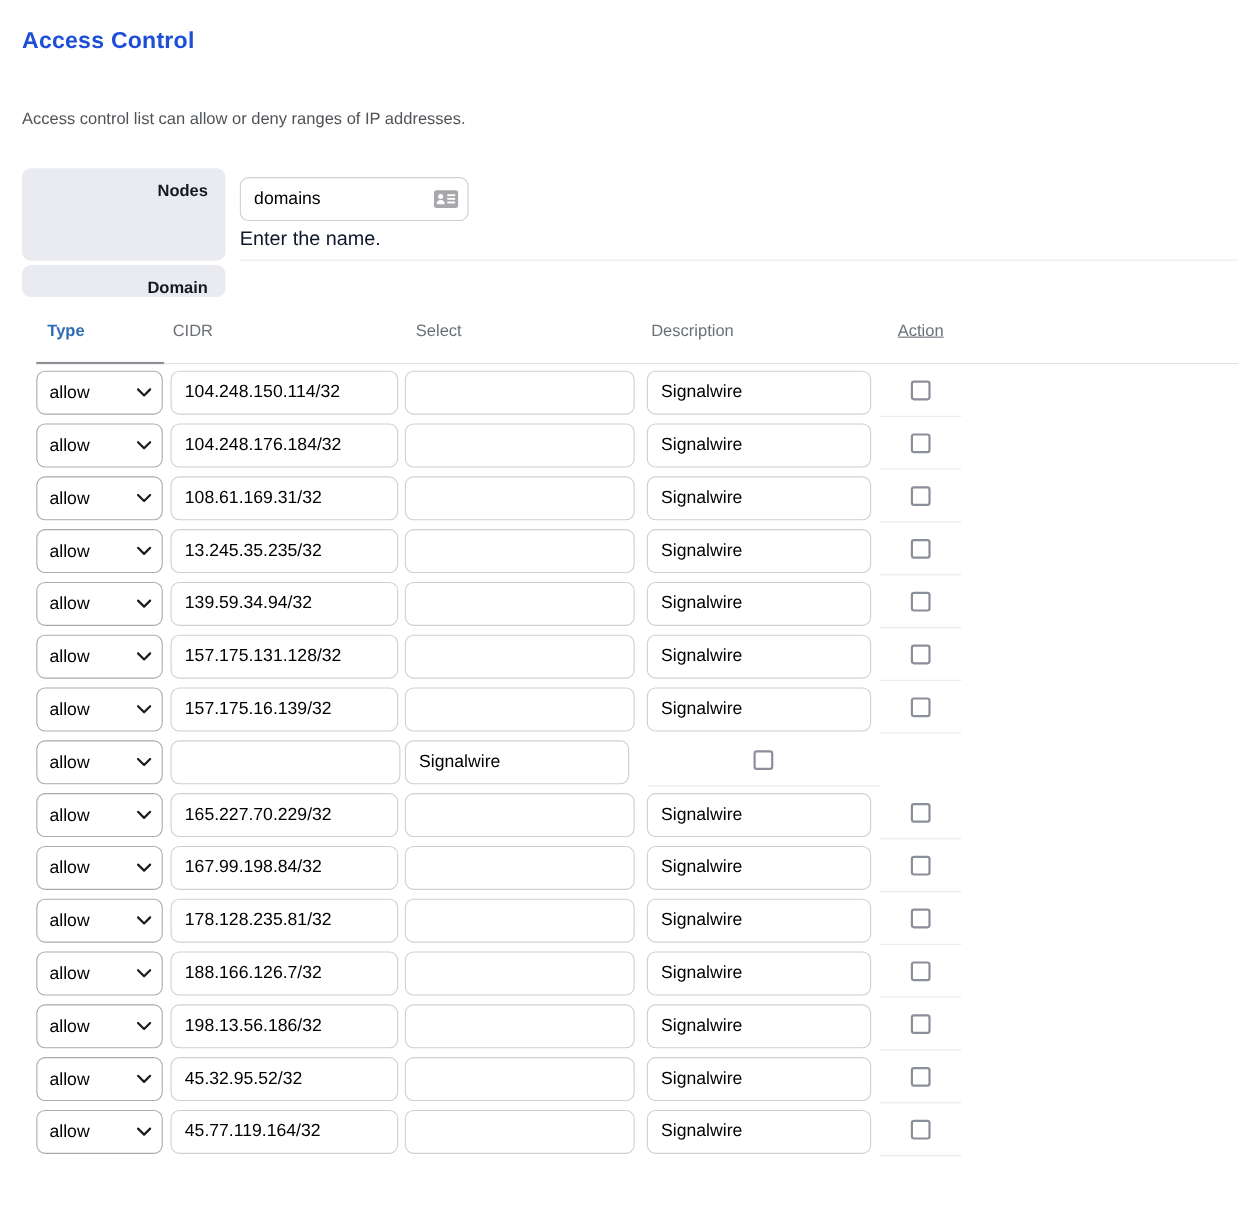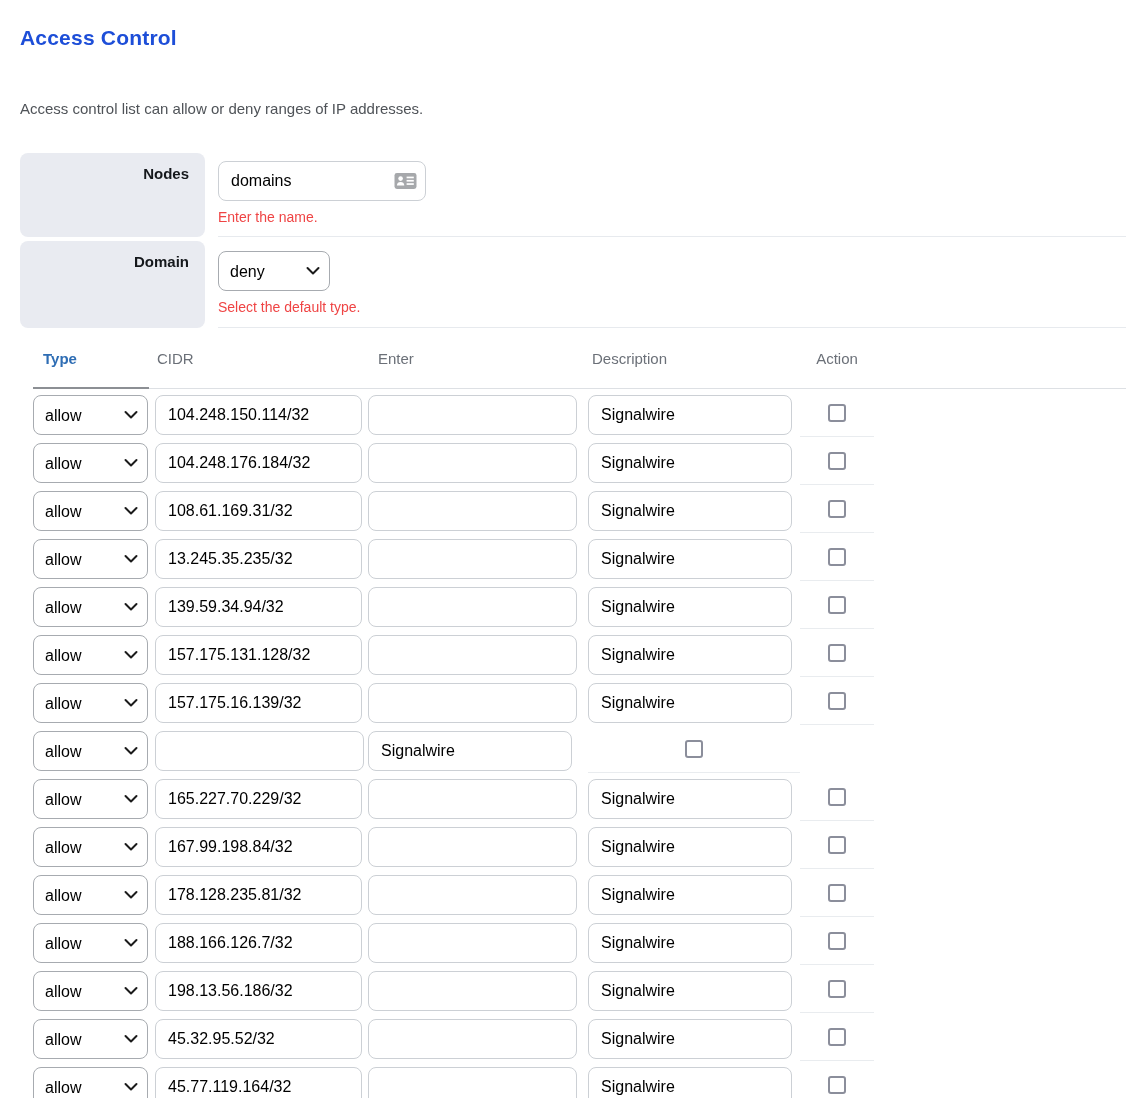--- a/index.html
+++ b/index.html
@@ -25,21 +25,21 @@
     font-size: 15px; color: #15181c;
   }
   .label-box.bold { font-weight: 700; }
   .row-content {
     flex: 1; margin-left: 13px; border-bottom: 1px solid #e7eaee;
   }
   .row-content.name-content  { padding: 8px 0 10px; }
   .row-content.default-content { padding: 10px 0 11px; }
   .row-content.nodes-content { border-bottom: none; padding-top: 17px; }
 
-  .field-help { margin-top: 7px; font-size: 14px; color: #ef4444; line-height: 18px; }
+  .field-help { margin-top: 7px; font-size: 18px; color: #0f172a; line-height: 18px; }
 
   
   .text-wrap { position: relative; width: 208px; }
   input[type="text"] {
     width: 100%; height: 40px; border: 1px solid #ccd0d5; border-radius: 8px;
     font-family: "Liberation Sans", sans-serif; font-size: 16px; color: #000;
     padding: 0 12px; background: #fff; outline: none;
   }
   .text-wrap input { padding-right: 20px; }
   .card-icon { position: absolute; right: 9px; top: 50%; transform: translateY(-50%); line-height: 0; }
@@ -60,21 +60,21 @@
   .nodes-header { position: relative; border-bottom: 1px solid #dde0e4; padding-bottom: 19px; }
   .nodes-header::after {
     content: ""; position: absolute; left: 0; bottom: -1px;
     width: 116px; height: 2px; background: #8c8f94;
   }
   .col-head { font-size: 15px; color: #6b7078; line-height: 20px; }
   .col-head.type-head { color: #2e6db4; font-weight: 700; padding-left: 10px; cursor: pointer; }
   .col-head.cidr-head { padding-left: 2px; }
   .col-head.domain-head { padding-left: 10px; }
   .col-head.desc-head { padding-left: 4px; }
-  .col-head.action-head { text-align: center; }
+  .col-head.action-head { text-align: center; text-decoration: underline; }
 
   .node-row { height: 48px; }
   .node-row .select-wrap,
   .node-row input[type="text"] { margin-top: 6px; }
   .node-row .cidr-input { width: 207px; }
   .node-row .domain-input { width: 209px; }
   .node-row .desc-input { width: 204px; }
   .action-cell {
     display: flex; align-items: center; justify-content: center;
     border-bottom: 1px solid #e9ecef; height: 48px;
@@ -108,42 +108,29 @@
             <rect x="12.6" y="11.2" width="7.2" height="1.7" fill="#fff"></rect>
           </svg>
         </span>
       </div>
       <div class="field-help">Enter the name.</div>
     </div>
   </div>
 
   <div class="form-row">
     <div class="label-box bold">Domain</div>
-    <div class="row-content default-content">
-      <div class="select-wrap" style="width:112px;">
-        <select>
-          <option>deny</option>
-        </select>
-        <span class="chevron">
-          <svg width="14" height="9" viewBox="0 0 14 9">
-              <polyline points="1.5,1.5 7,7 12.5,1.5" fill="none" stroke="#1b1b1b" stroke-width="2" stroke-linecap="round" stroke-linejoin="round"></polyline>
-            </svg>
-        </span>
-      </div>
-      <div class="field-help">Select the default type.</div>
-    </div>
   </div>
 
   <div class="form-row">
     <div class="row-content nodes-content">
 
       <div class="nodes-grid nodes-header">
         <div class="col-head type-head">Type</div>
         <div class="col-head cidr-head">CIDR</div>
-        <div class="col-head domain-head">Enter</div>
+        <div class="col-head domain-head">Select</div>
         <div class="col-head desc-head">Description</div>
         <div class="col-head action-head">Action</div>
       </div>
 
       <div>
   <div class="nodes-grid node-row">
     <div>
       <div class="select-wrap">
         <select><option>allow</option></select>
         <span class="chevron">

